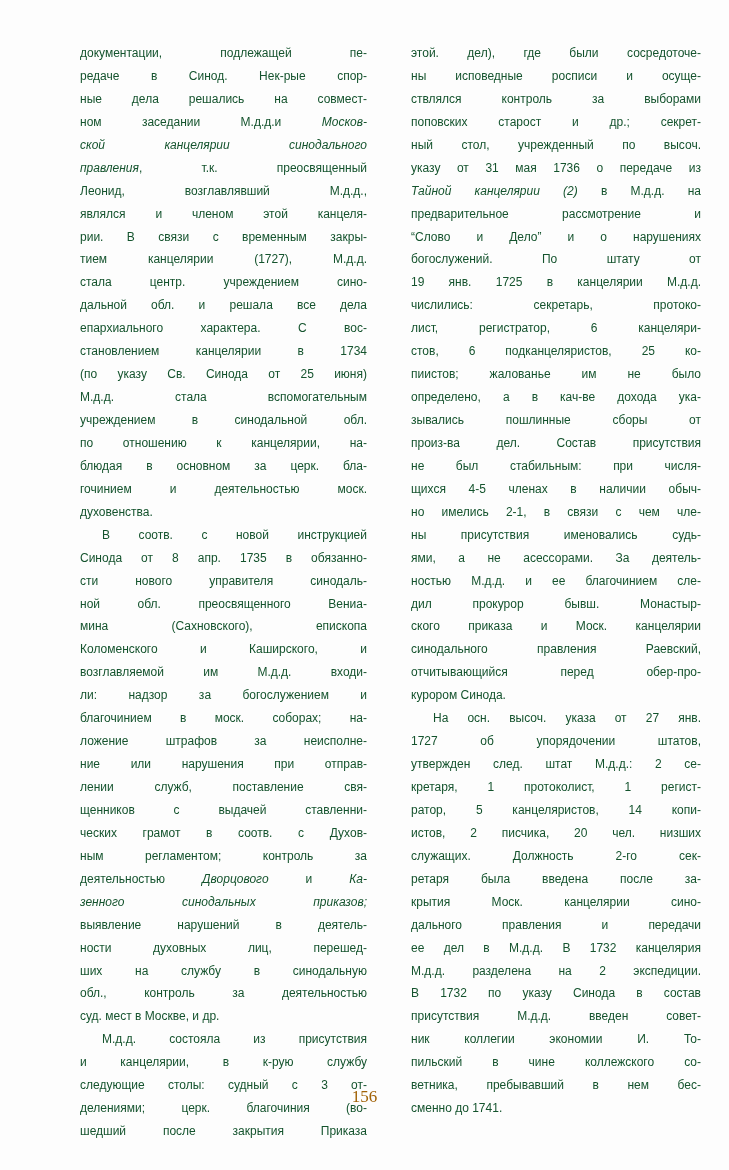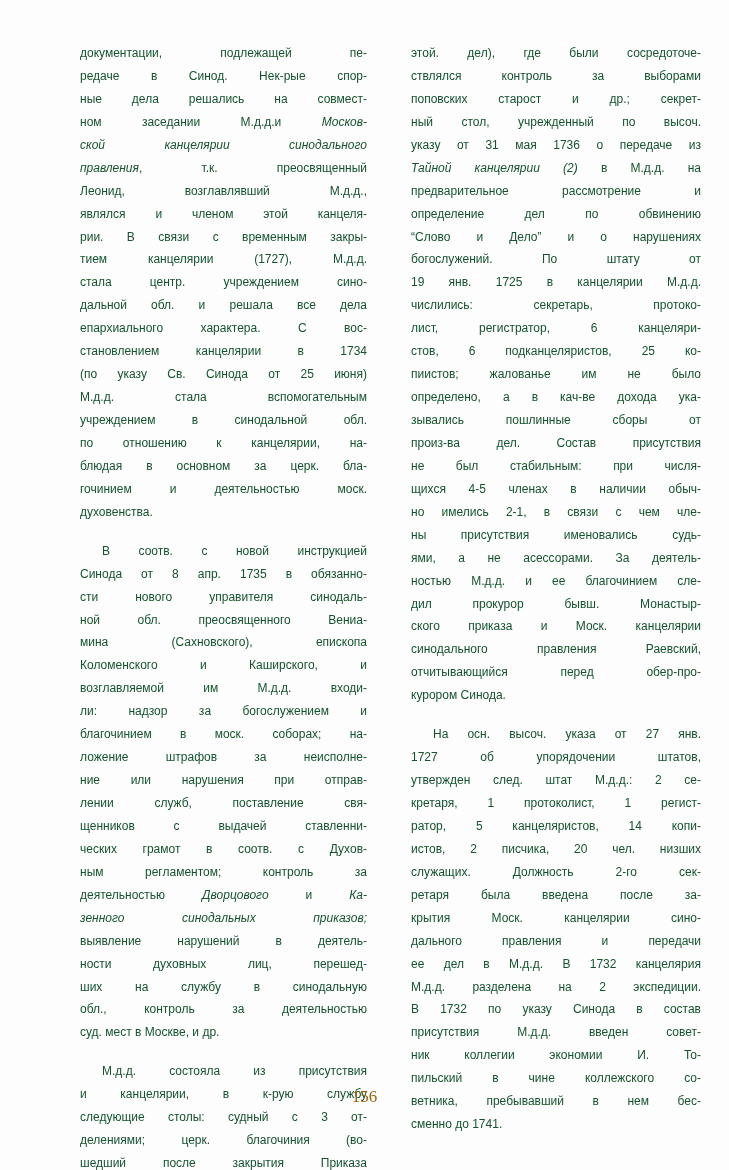--- a/index.html
+++ b/index.html
@@ -7,21 +7,21 @@
   .page { position: absolute; left: 0; top: 0; width: 729px; height: 1170px; background: #fdfdfd; }
   .col {
     position: absolute; top: 42px;
     font-family: Liberation Sans, sans-serif;
     font-size: 12px; line-height: 22.95px; color: #14532d;
   }
   .col-left { left: 80px; width: 287px; }
   .col-right { left: 411px; width: 290px; }
   .line { display: block; white-space: nowrap; text-align: justify; text-align-last: justify; height: 22.95px; overflow: visible; }
   .line.last { text-align-last: left; }
-  .line.indent { padding-left: 22px; margin-top: 16px; }
+  .line.indent { padding-left: 22px; }
   i { font-style: italic; }
   .page-number {
     position: absolute; left: 0; width: 729px; top: 1087px; text-align: center;
     font-family: "Liberation Serif", serif; font-size: 17px; color: #a16207;
   }
 </style>
 </head>
 <body>
 
 <div class="page">
@@ -70,27 +70,27 @@
       <span class="line"><span>обл., контроль за деятельностью</span></span>
       <span class="line last"><span>суд. мест в Москве, и др.</span></span>
       <span class="line indent"><span>М.д.д. состояла из присутствия</span></span>
       <span class="line"><span>и канцелярии, в к-рую службу</span></span>
       <span class="line"><span>следующие столы: судный с 3 от-</span></span>
       <span class="line"><span>делениями; церк. благочиния (во-</span></span>
       <span class="line"><span>шедший после закрытия Приказа</span></span>
     </div>
   <div class="col col-right">
       <span class="line"><span>этой. дел), где были сосредоточе-</span></span>
+      <span class="line"><span>ны исповедные росписи и осуще-</span></span>
       <span class="line"><span>ствлялся контроль за выборами</span></span>
       <span class="line"><span>поповских старост и др.; секрет-</span></span>
       <span class="line"><span>ный стол, учрежденный по высоч.</span></span>
       <span class="line"><span>указу от 31 мая 1736 о передаче из</span></span>
       <span class="line"><i>Тайной канцелярии (2)</i><span> в М.д.д. на</span></span>
       <span class="line"><span>предварительное рассмотрение и</span></span>
-      <span class="line"><span>определение дел по обвинению</span></span>
       <span class="line"><span>“Слово и Дело” и о нарушениях</span></span>
       <span class="line"><span>богослужений. По штату от</span></span>
       <span class="line"><span>19 янв. 1725 в канцелярии М.д.д.</span></span>
       <span class="line"><span>числились: секретарь, протоко-</span></span>
       <span class="line"><span>лист, регистратор, 6 канцеляри-</span></span>
       <span class="line"><span>стов, 6 подканцеляристов, 25 ко-</span></span>
       <span class="line"><span>пиистов; жалованье им не было</span></span>
       <span class="line"><span>определено, а в кач-ве дохода ука-</span></span>
       <span class="line"><span>зывались пошлинные сборы от</span></span>
       <span class="line"><span>произ-ва дел. Состав присутствия</span></span>

